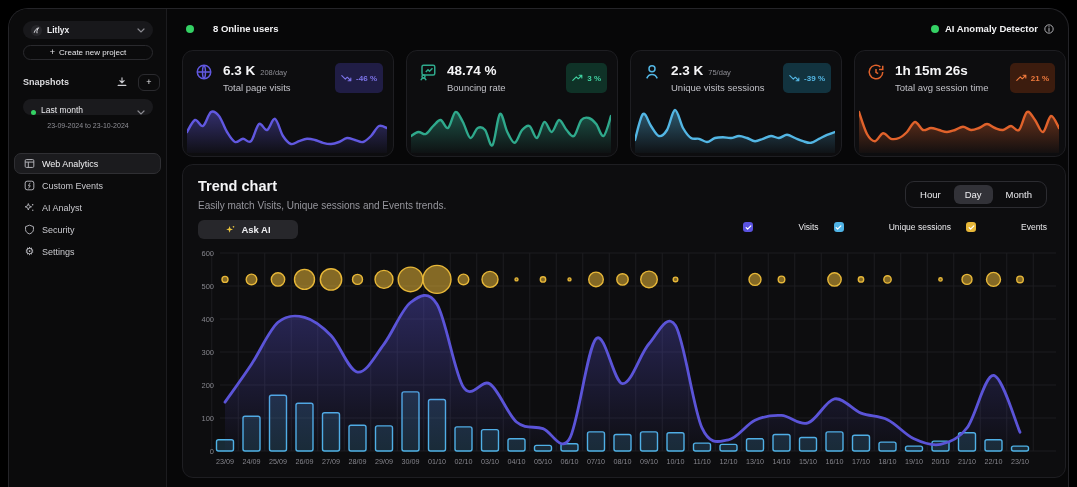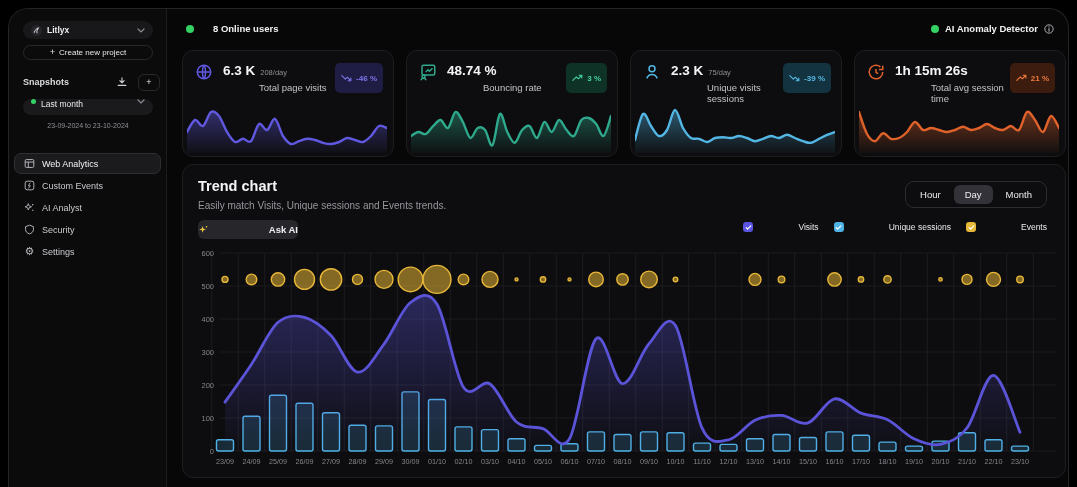--- a/index.html
+++ b/index.html
@@ -21,21 +21,21 @@
     border:1px solid #2a2a2e; border-radius:8px; display:flex; align-items:center;
     justify-content:center; gap:4px; color:#e6e6e9; font-size:8px; cursor:pointer; }
   .plus-glyph { font-size:9px; color:#e6e6e9; line-height:1; }
   .snap-row { position:absolute; left:14px; top:64px; right:6px; height:18px;
     display:flex; align-items:center; }
   .snap-label { color:#dcdcdf; font-size:9px; font-weight:bold; flex:1; }
   .icon-btn { width:22px; height:17px; border-radius:6px; display:flex;
     align-items:center; justify-content:center; color:#cfcfd4; cursor:pointer; }
   .icon-btn.bordered { border:1px solid #2a2a2e; margin-left:5px; }
   .snap-select { position:absolute; left:14px; top:90px; width:130px; height:16px;
-    background:#1a1a1d; border-radius:8px; display:flex; align-items:flex-start;
+    background:#1a1a1d; border-radius:8px; display:flex; align-items:flex-end;
     gap:5px; padding:0 8px; cursor:pointer; }
   .dot { width:5px; height:5px; border-radius:50%; background:#34d164; flex:0 0 auto; }
   .snap-value { color:#e9e9ec; font-size:8.5px; flex:1; }
   .snap-dates { position:absolute; left:0; top:113px; width:158px; text-align:center;
     color:#8f8f96; font-size:7px; }
   .nav { position:absolute; left:5px; right:5px; top:144px; }
   .nav-item { height:21px; margin-bottom:1px; display:flex; align-items:center;
     gap:7px; padding:0 9px; border-radius:7px; color:#c9c9ce; font-size:9px;
     border:1px solid transparent; cursor:pointer; }
   .nav-item.active { background:#1b1b1e; border-color:#2f2f33; color:#f1f1f3; }
@@ -60,35 +60,35 @@
   .card { position:relative; flex:1; background:#0d0d0f; border:1px solid #1e1e22;
     border-radius:11px; overflow:hidden; }
   .card-head { position:absolute; left:12px; right:10px; top:12px; display:flex; }
   .card-icon { width:20px; height:20px; margin-right:8px; color:var(--accent);
     display:flex; align-items:flex-start; }
   .card-icon svg { width:18px; height:18px; }
   .card-text { flex:1; min-width:0; }
   .card-value-row { display:flex; align-items:baseline; gap:5px; }
   .card-value { color:#f5f5f7; font-size:13.5px; font-weight:bold; }
   .card-rate { color:#8d8d94; font-size:7.5px; }
-  .card-label { color:#c2c2c8; font-size:9.5px; margin-top:4px;margin-left:36px; }
+  .card-label { color:#c2c2c8; font-size:9.5px; margin-top:4px; }
   .badge { height:30px; border-radius:5px; padding:0 6px; display:flex;
     align-items:center; gap:4px; font-size:8px; font-weight:bold; flex:0 0 auto; }
   .badge svg { width:11px; height:8px; }
   .sparkline { position:absolute; left:4px; right:4px; bottom:3px; height:47px; }
 
   
   .trend { position:absolute; left:173px; top:155px; width:884px; height:314px;
     background:#0d0d0f; border:1px solid #1e1e22; border-radius:11px; }
   .trend-title { position:absolute; left:15px; top:13px; color:#f5f5f7;
     font-size:14.5px; font-weight:bold; }
   .trend-sub { position:absolute; left:15px; top:35px; color:#96969d; font-size:10px; }
   .ask-ai { position:absolute; left:15px; top:55px; width:100px; height:19px;
     background:#27272b; border-radius:6px; display:flex; align-items:center;
-    justify-content:space-between; gap:6px; color:#ededf0; font-size:9.5px;
+    justify-content:center; gap:6px; color:#ededf0; font-size:9.5px;
     font-weight:bold; cursor:pointer; }
   .ask-ai svg { width:10px; height:10px; }
   .range-tabs { position:absolute; right:18px; top:16px; height:27px;
     border:1px solid #2c2c31; border-radius:9px; display:flex; align-items:center;
     padding:0 3px; gap:2px; }
   .range-tab { padding:4px 11px; font-size:9.5px; color:#ededf0; border-radius:6px;
     cursor:pointer; }
   .range-tab.active { background:#323238; }
   .legend { position:absolute; right:18px; top:57px; display:flex; align-items:center;
     gap:15px; }

